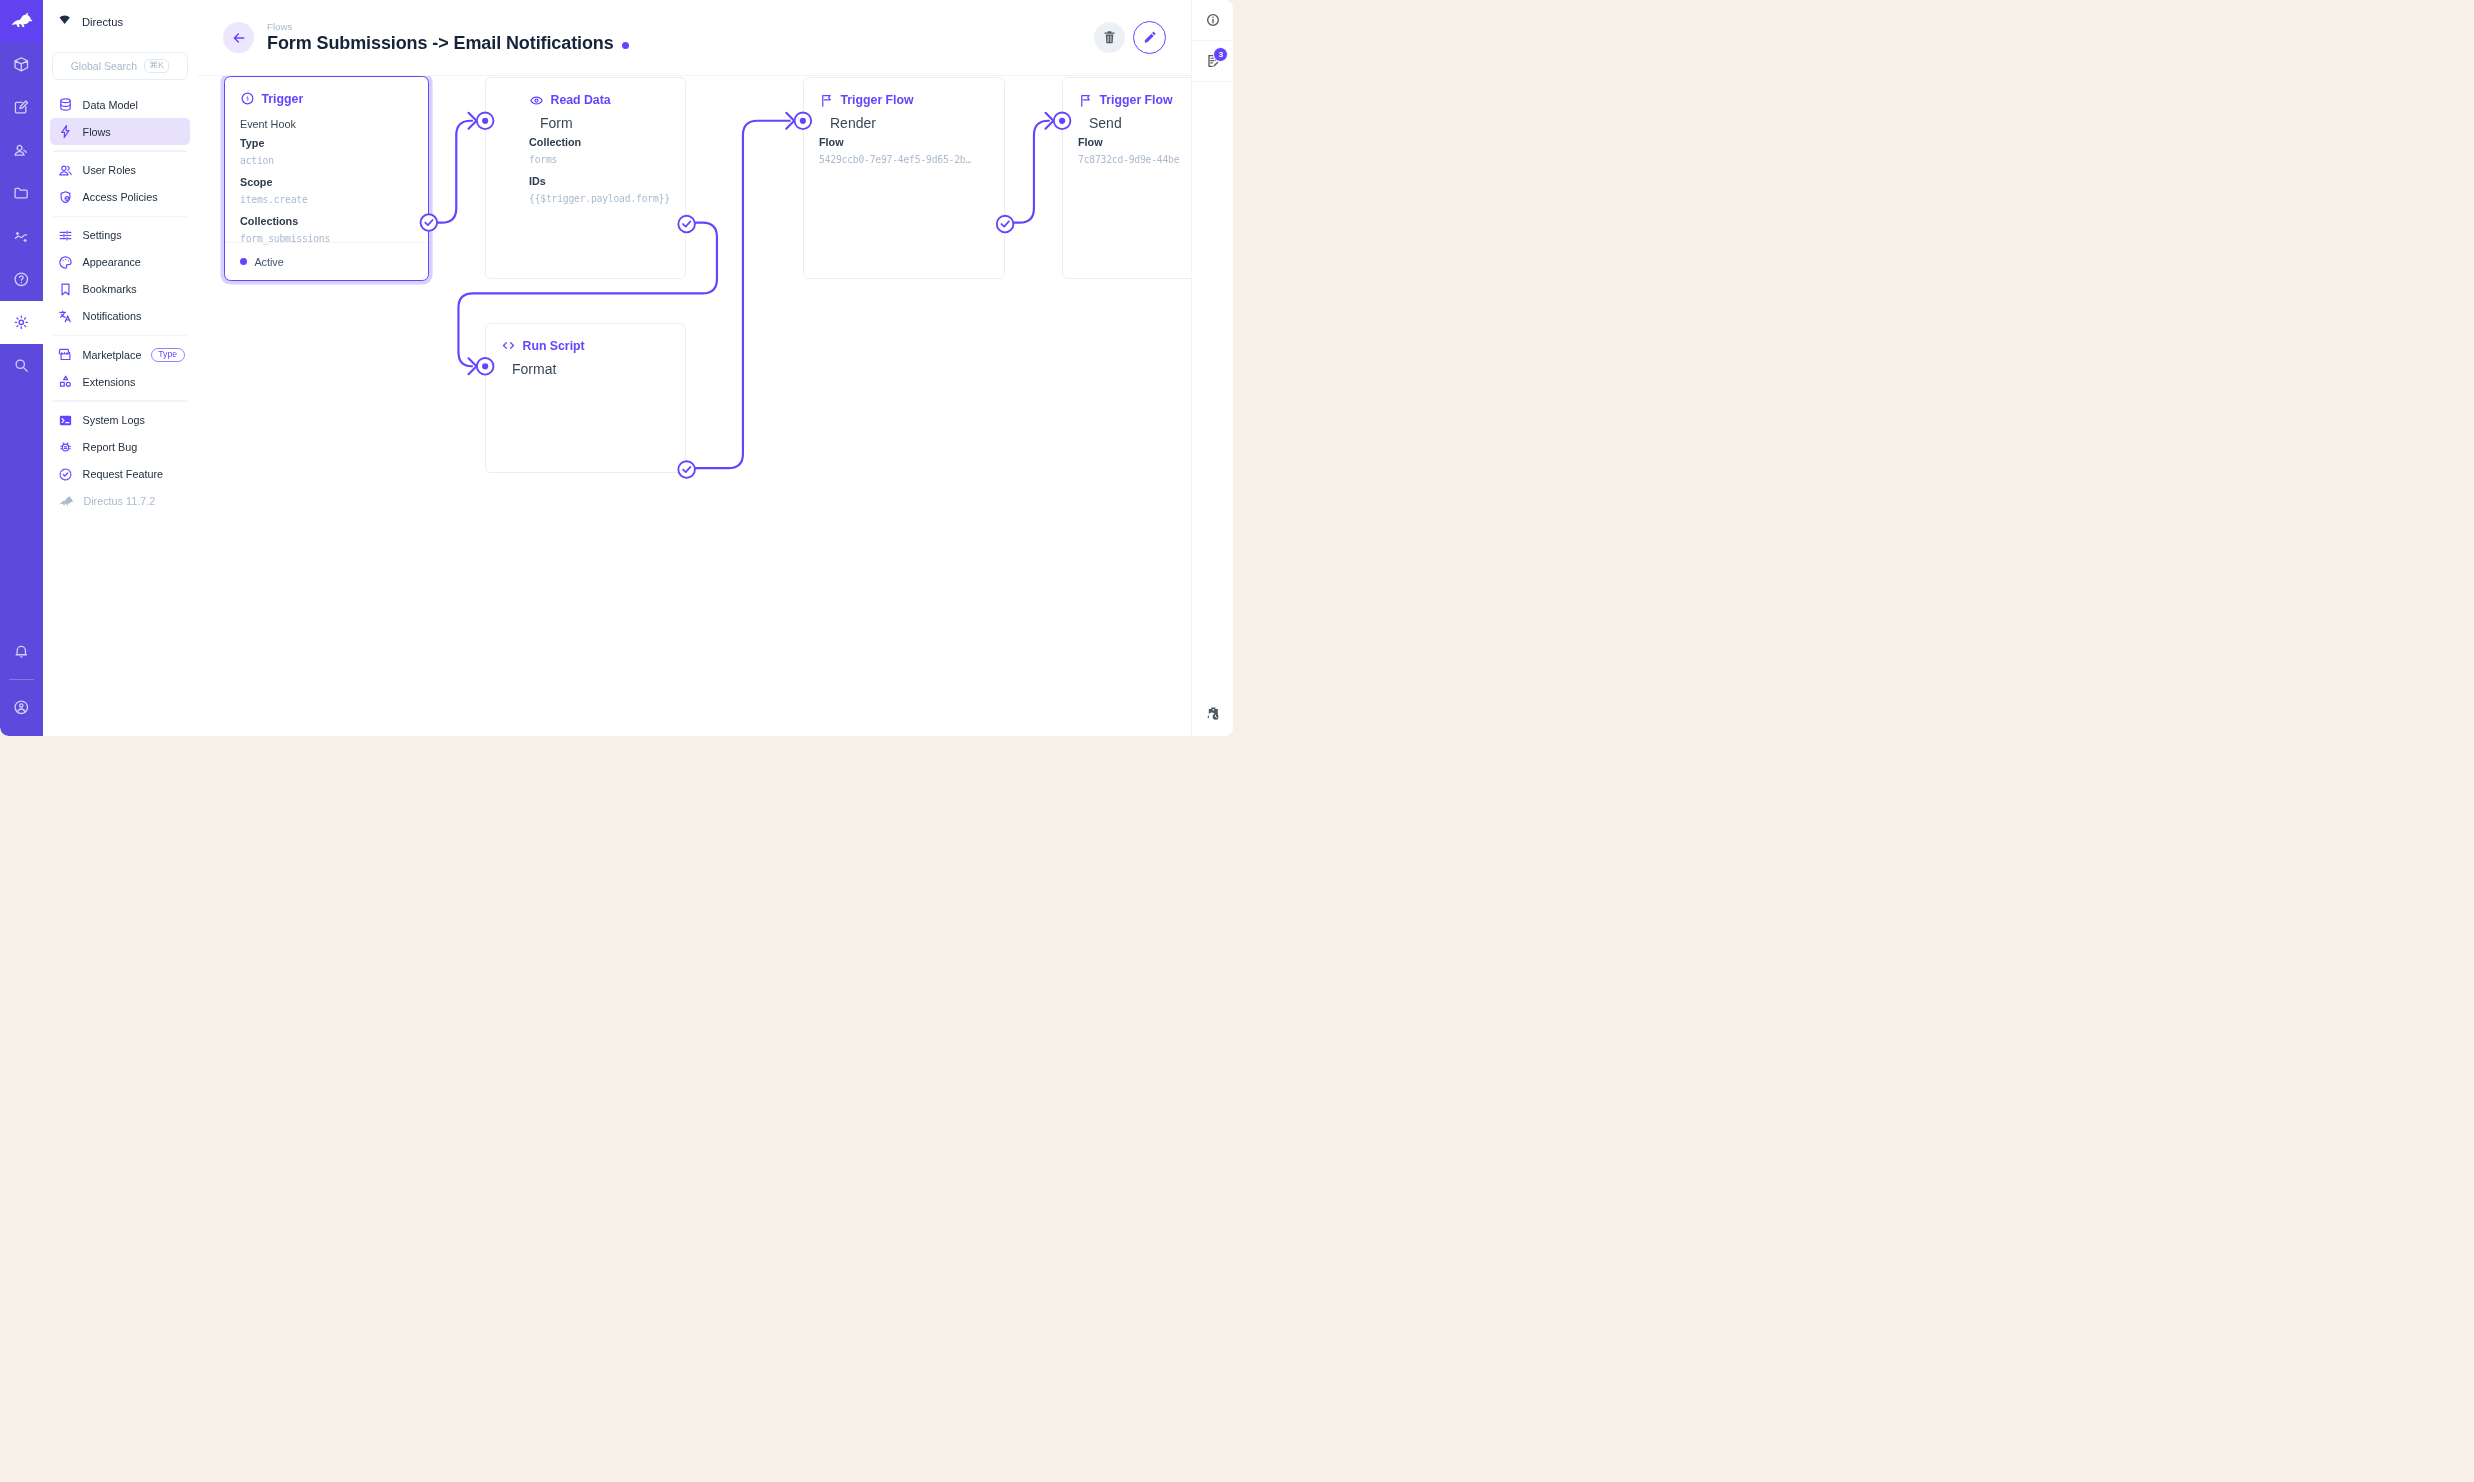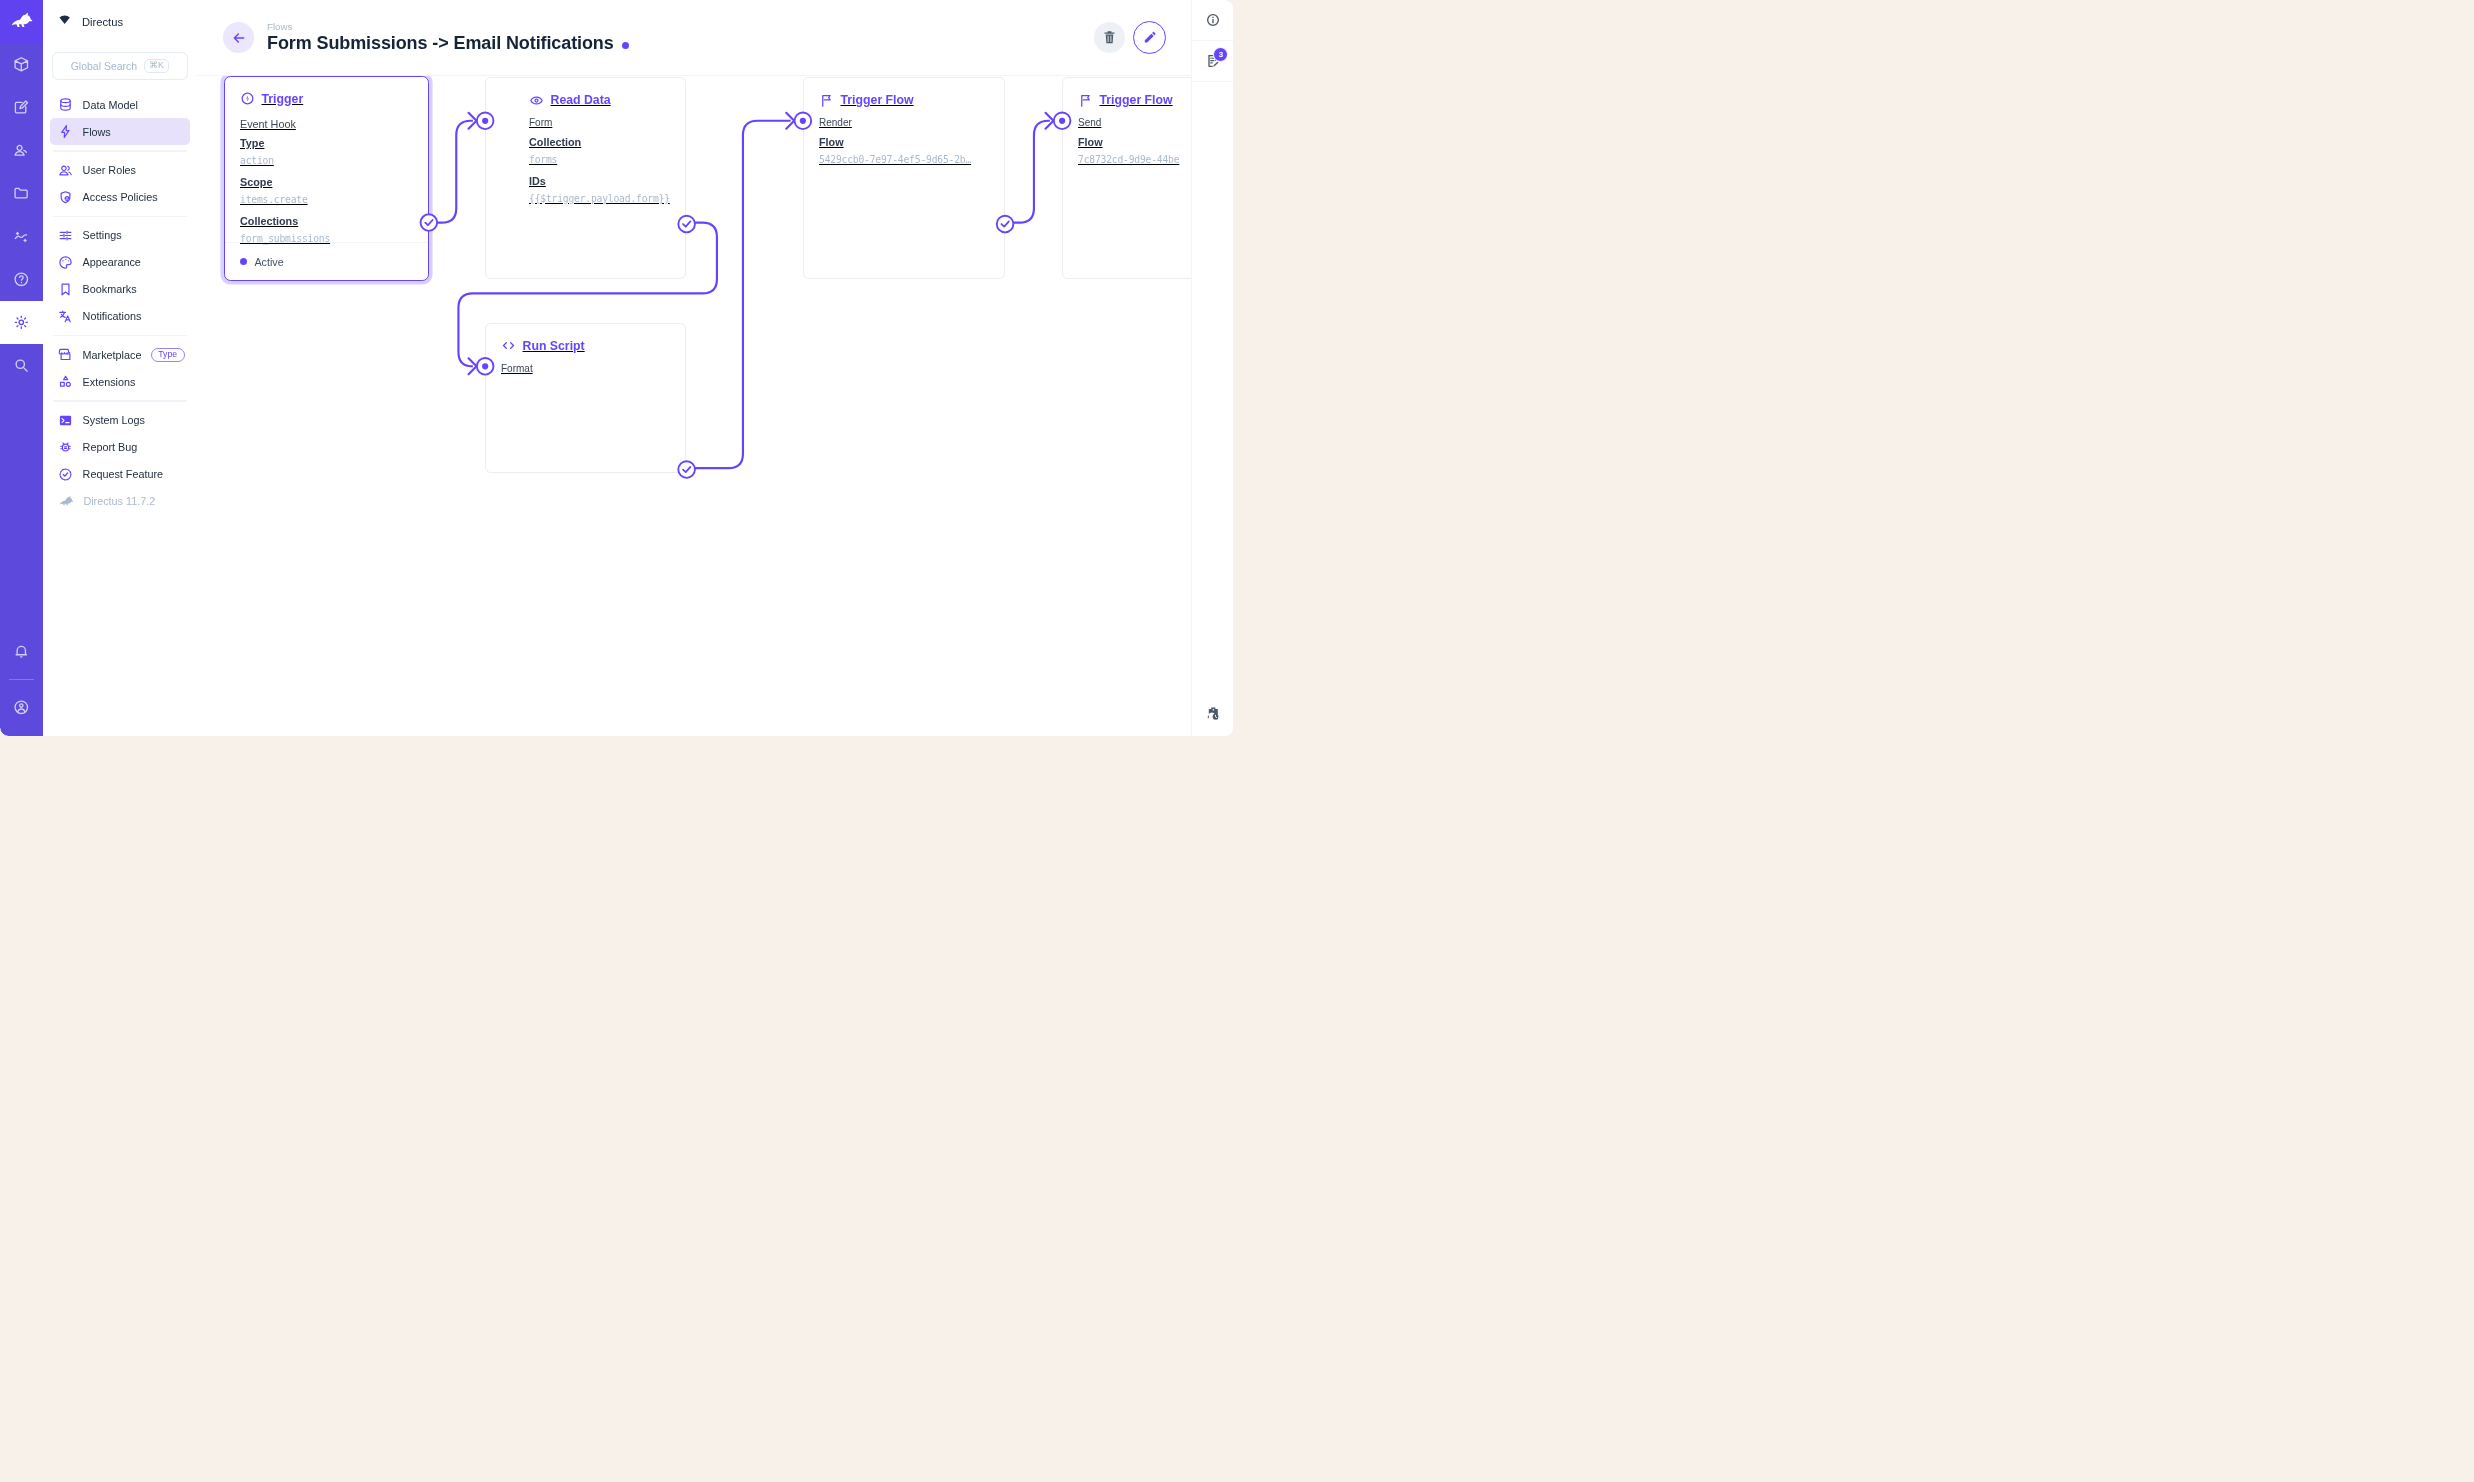--- a/index.html
+++ b/index.html
@@ -84,27 +84,27 @@
     width:31px;height:31px;border-radius:50%;display:flex;align-items:center;justify-content:center;cursor:pointer;flex:0 0 31px;
   }
   .icon-btn.gray{background:#edf1f6;}
   .icon-btn.gray svg{width:15px;height:15px;fill:var(--slate);}
   .icon-btn.outline{background:#fff;border:1.4px solid var(--purple);margin-left:8px;}
   .icon-btn.outline svg{width:14.4px;height:14.4px;fill:var(--purple);}
   
   .canvas{position:relative;flex:1;overflow:hidden;background:#fff;}
   .flow-card{
     position:absolute;background:#fff;border:1.1px solid var(--card-border);border-radius:5.8px;
-    box-sizing:border-box;cursor:pointer;text-decoration:underline;
+    box-sizing:border-box;cursor:pointer;
   }
   .flow-card.selected{border:1.8px solid var(--purple);box-shadow:0 0 0 3.6px rgba(102,68,255,.25);border-radius:6.5px;}
   .card-title{display:flex;align-items:center;gap:6.5px;padding:14.4px 0 0 15px;color:var(--purple);font-weight:700;font-size:12.3px;}
   .card-title svg{width:15px;height:15px;stroke:var(--purple);fill:none;stroke-width:2;stroke-linecap:round;stroke-linejoin:round;flex:0 0 15px;}
   .card-body{padding:0 15px;}
-  .c-input{margin-top:7.2px;font-size:10px;color:var(--text);line-height:16.6px;}
+  .c-input{margin-top:7.2px;font-size:14px;color:var(--text);line-height:16.6px;margin-left:11px;}
   .c-text{margin-top:9.4px;font-size:10.8px;color:var(--text);line-height:16.6px;}
   .c-label{margin-top:2.9px;font-size:10.8px;font-weight:700;color:var(--label);line-height:16.6px;}
   .c-code + .c-label{margin-top:5px;}
   .c-input + .c-label{margin-top:2.2px;}
   .c-code{
     margin-top:1.4px;font-family:"DejaVu Sans Mono", monospace;font-size:9.7px;color:#a9bacd;
     line-height:16px;letter-spacing:-0.2px;white-space:nowrap;overflow:hidden;
   }
   .card-footer{
     position:absolute;left:0;right:0;bottom:0;height:37px;border-top:1.4px solid #f1f5f9;

